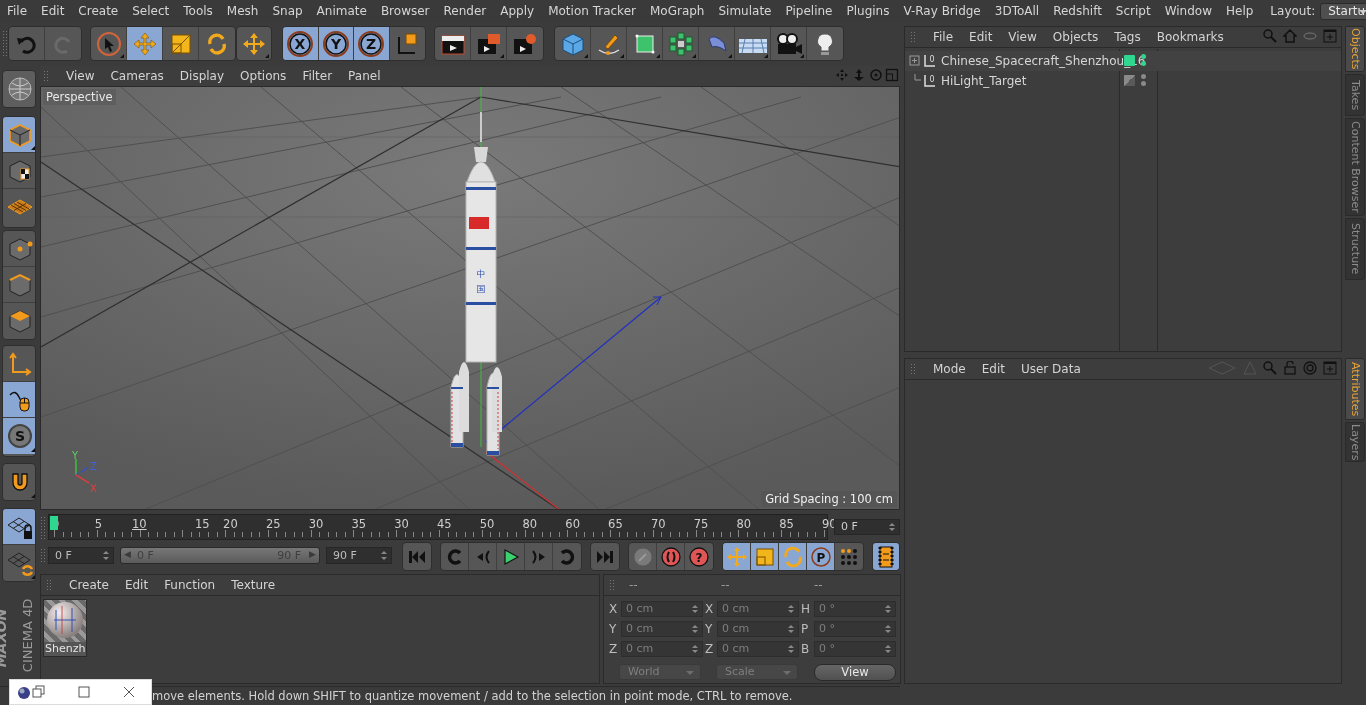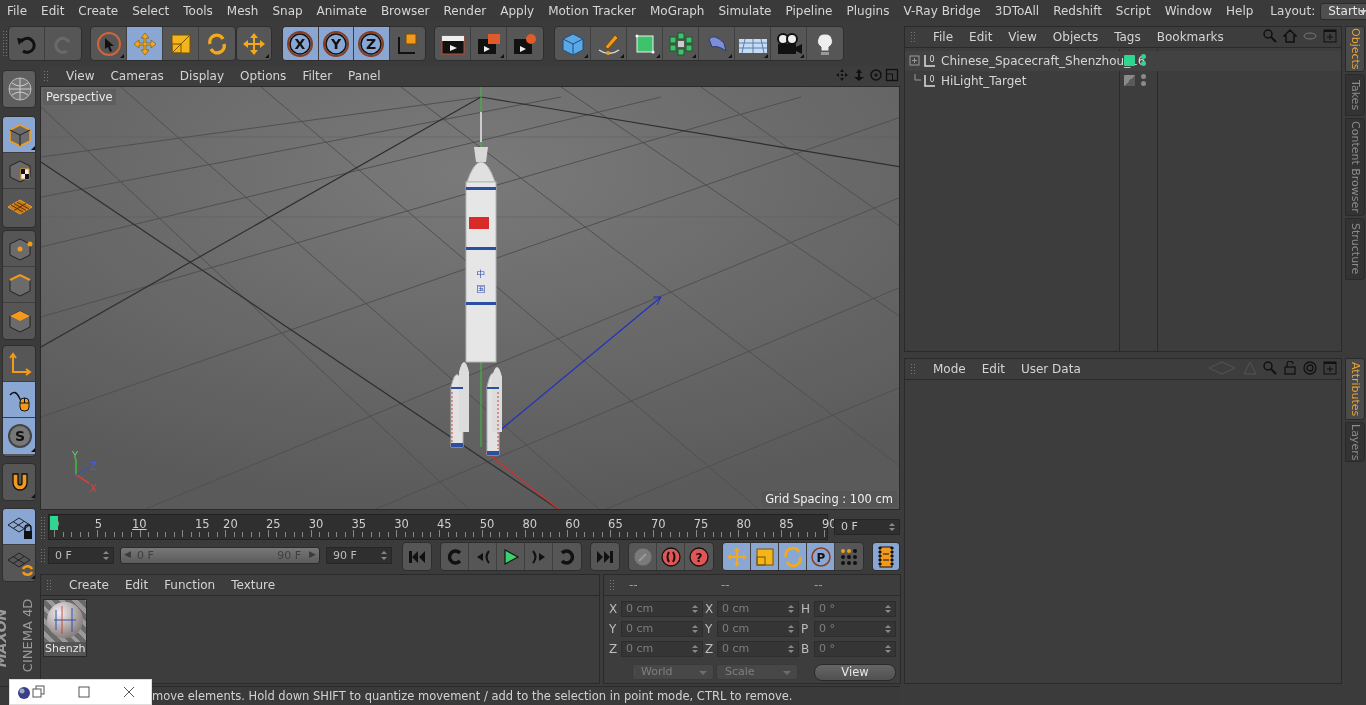--- a/index.html
+++ b/index.html
@@ -756,21 +756,21 @@
       <div class="cfield spinner" style="left: 113px; top: 46px;">0 cm</div>
       <span class="clabel" style="left: 197px; top: 47px;">P</span>
       <div class="cfield spinner" style="left: 210px; top: 46px;">0 °</div>
       <span class="clabel" style="left: 5px; top: 67px;">Z</span>
       <div class="cfield spinner" style="left: 17px; top: 66px;">0 cm</div>
       <span class="clabel" style="left: 101px; top: 67px;">Z</span>
       <div class="cfield spinner" style="left: 113px; top: 66px;">0 cm</div>
       <span class="clabel" style="left: 197px; top: 67px;">B</span>
       <div class="cfield spinner" style="left: 210px; top: 66px;">0 °</div>
     </div>
-  <div class="cdrop" style="left:28px;top:89px">World</div>
+  <div class="cdrop" style="left:15px;top:89px">World</div>
   <div class="cdrop" style="left:112px;top:89px">Scale</div>
   <div id="apply-btn">View</div>
 </div>
 
 <div id="obj-panel" class="abs">
   <div id="obj-menubar">
     <div class="grip" style="position:relative;left:5px;top:0;height:12px;margin-right:14px"></div>
   <span class="mi">File</span>
       <span class="mi">Edit</span>
       <span class="mi">View</span>

